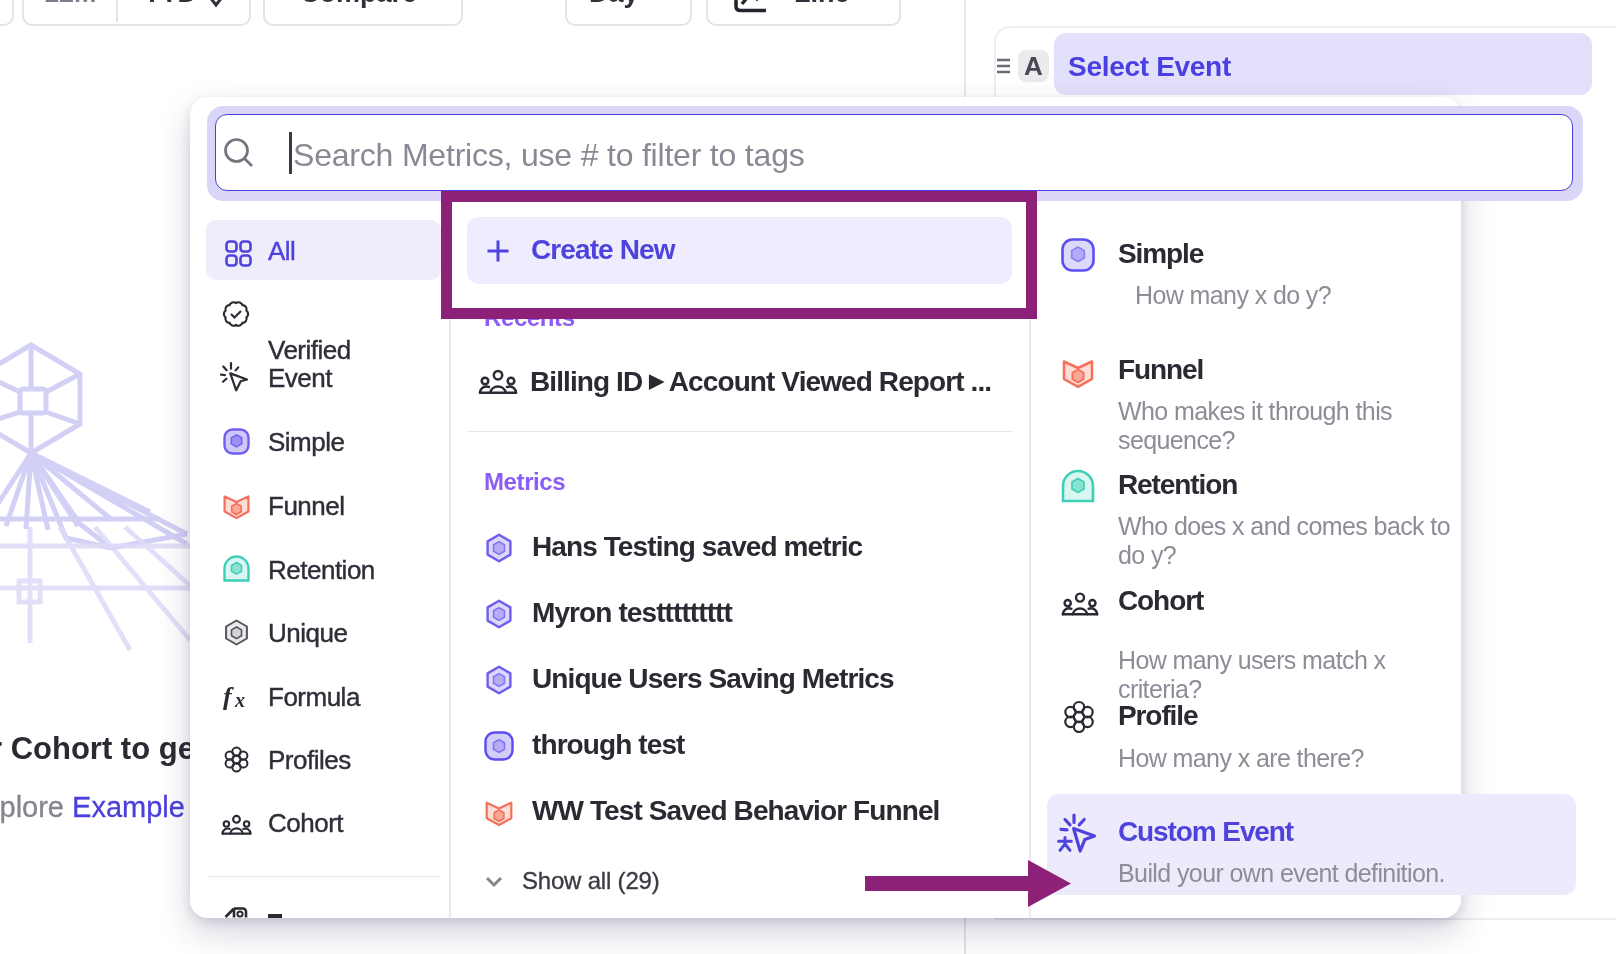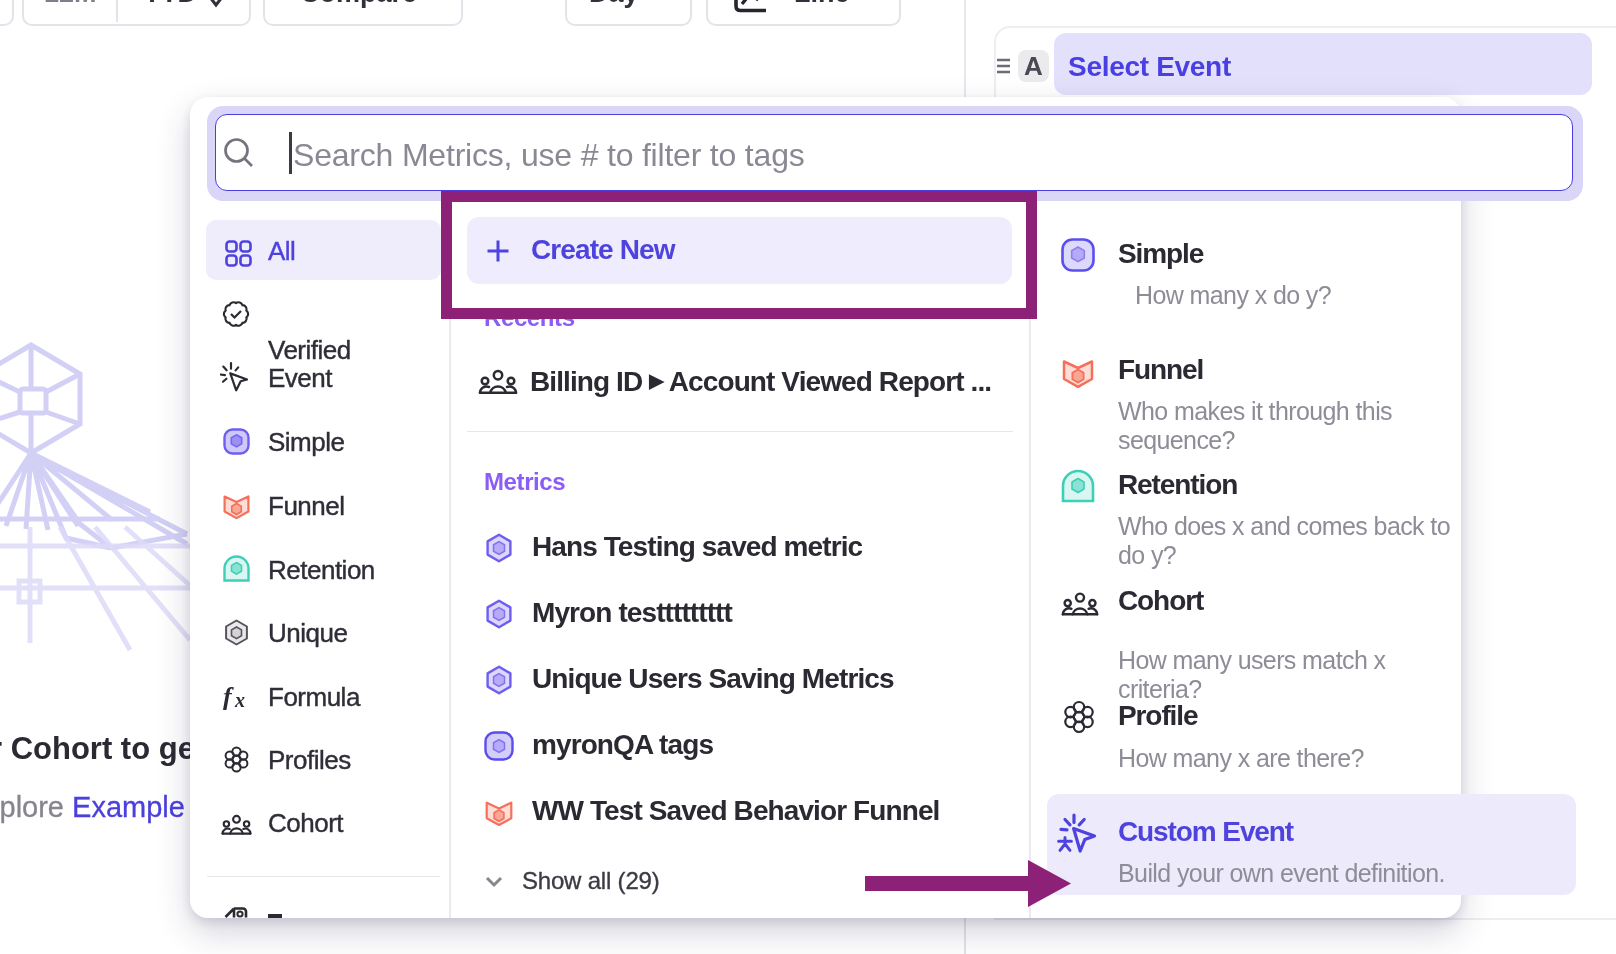--- a/index.html
+++ b/index.html
@@ -204,21 +204,21 @@
   <div class="mrow" style="left:342px;top:500px;">Myron testtttttttt</div>
   <svg class="abs" style="left:294px;top:568px;" width="30" height="30" viewBox="0 0 30 30">
     <path d="M15 1.8 l11.4 6.6 v13.2 l-11.4 6.6 l-11.4 -6.6 v-13.2 Z" fill="#dcd7fb" stroke="#6d5ef0" stroke-width="2.4" stroke-linejoin="round"></path>
     <path d="M15 8.6 l5.5 3.2 v6.4 l-5.5 3.2 l-5.5 -3.2 v-6.4 Z" fill="#b7abf7" stroke="#8173f1" stroke-width="1.5"></path>
   </svg>
   <div class="mrow" style="left:342px;top:566px;">Unique Users Saving Metrics</div>
   <svg class="abs" style="left:294px;top:634px;" width="30" height="30" viewBox="0 0 30 30">
     <rect x="1.5" y="1.5" width="27" height="27" rx="9" fill="#d3cdfa" stroke="#5b4cf0" stroke-width="2.4"></rect>
     <path d="M15 8.6 l5.5 3.2 v6.4 l-5.5 3.2 l-5.5 -3.2 v-6.4 Z" fill="#b7abf7" stroke="#8173f1" stroke-width="1.5"></path>
   </svg>
-  <div class="mrow" style="left:342px;top:632px;">myronQA tags</div>
+  <div class="mrow" style="left:342px;top:632px;">through test</div>
   <svg class="abs" style="left:294px;top:700px;" width="30" height="30" viewBox="0 0 30 30">
     <path d="M2.7 5.7 L15 11.4 L27.3 5.7 L27.3 21.2 L15 28 L2.7 21.2 Z" fill="#fdddd6" stroke="#f4705a" stroke-width="2.2" stroke-linejoin="round"></path>
     <path d="M15 12.9 l4.9 2.85 v5.7 l-4.9 2.85 l-4.9 -2.85 v-5.7 Z" fill="#f9a695" stroke="#f4705a" stroke-width="1.6"></path>
   </svg>
   <div class="mrow" style="left:342px;top:698px;">WW Test Saved Behavior Funnel</div>
   <svg class="abs" style="left:293px;top:774px;" width="22" height="20" viewBox="0 0 22 20">
     <path d="M4 7 l7 7 l7 -7" fill="none" stroke="#87858e" stroke-width="3"></path>
   </svg>
   <div class="abs" style="left:332px;top:770px;font-size:24px;font-weight:400;color:#3c3b44;letter-spacing:-0.2px;-webkit-text-stroke:0.35px #3c3b44;">Show all (29)</div>
   <div class="abs" style="left:839px;top:110px;width:1.5px;height:711px;background:#eceaf0;"></div>

